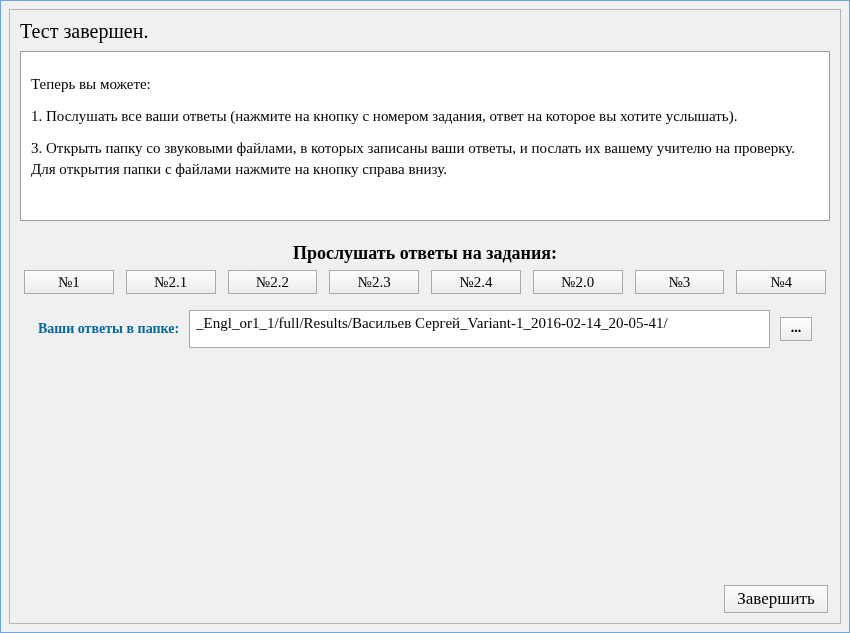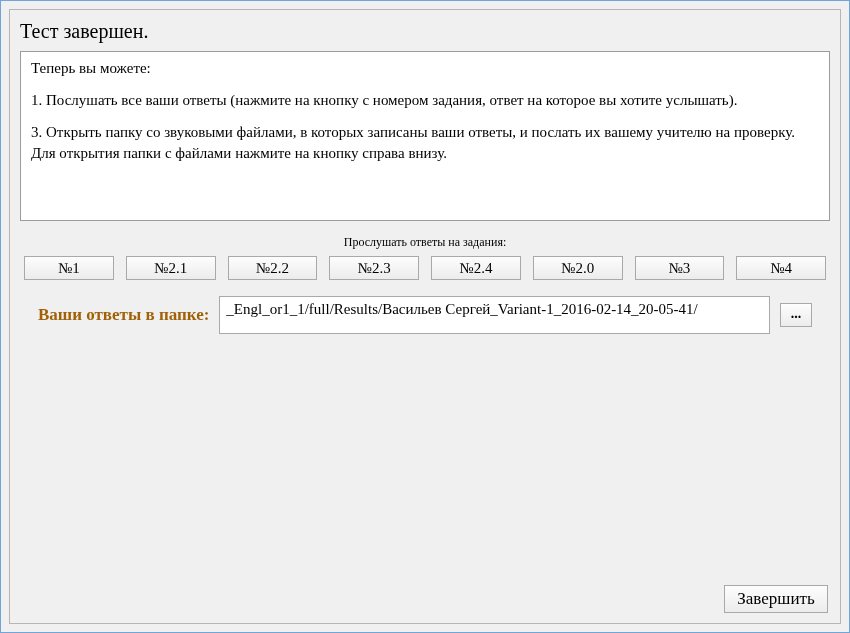--- a/index.html
+++ b/index.html
@@ -87,33 +87,33 @@
     font-family: "Times New Roman", serif;
     font-size: 20px;
     font-weight: normal;
     margin: 4px 0 8px;
     color: #000;
   }
   .info-box {
     background: #fff;
     border: 1px solid #9c9c9c;
     min-height: 170px;
-    padding: 6px 10px;
+    padding: 22px 10px;
     font-family: "Times New Roman", serif;
     font-size: 15px;
     line-height: 1.45;
     color: #000;
   }
   .info-box p { margin: 0 0 10px; }
   .listen-label {
     font-family: "Times New Roman", serif;
-    font-size: 12px;
-    font-weight: normal;
-    text-align: center;
-    margin: 14px 0 6px;
+    font-size: 18px;
+    font-weight: bold;
+    text-align: center;
+    margin: 22px 0 6px;
     color: #000;
   }
   .btn-row {
     display: flex;
     gap: 12px;
     margin: 0 4px 16px;
   }
   .task-btn {
     flex: 1;
     height: 24px;
@@ -127,23 +127,23 @@
     cursor: default;
   }
   .folder-row {
     display: flex;
     align-items: center;
     gap: 10px;
     margin: 0 18px 0 18px;
   }
   .folder-label {
     font-family: "Times New Roman", serif;
-    font-size: 17px;
+    font-size: 14px;
     font-weight: bold;
-    color: #a16207;
+    color: #0369a1;
     white-space: nowrap;
   }
   .folder-path {
     flex: 1;
     height: 38px;
     background: #fff;
     border: 1px solid #a9a9a9;
     padding: 2px 6px;
     font-family: "Times New Roman", serif;
     font-size: 15px;

